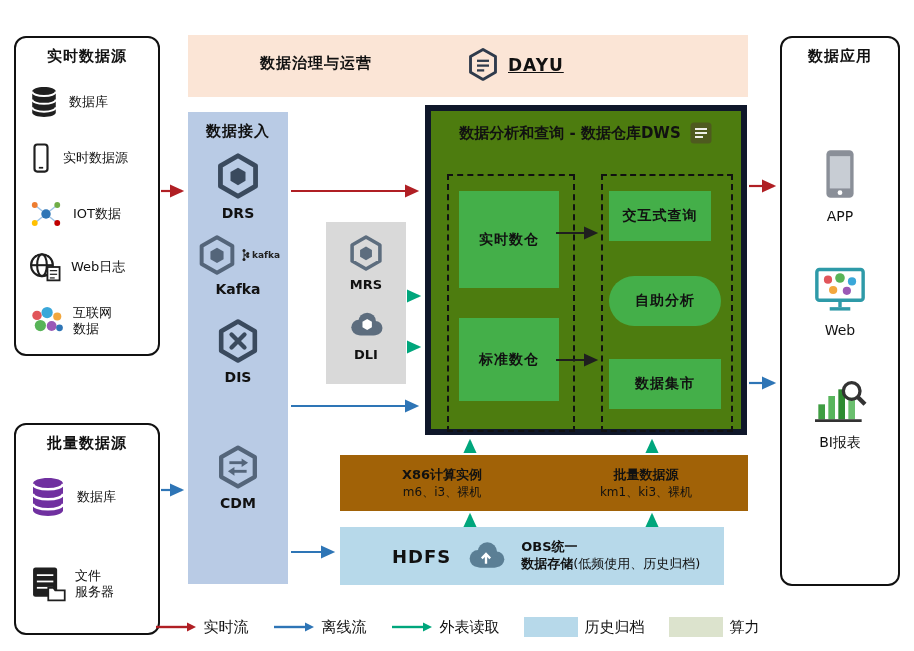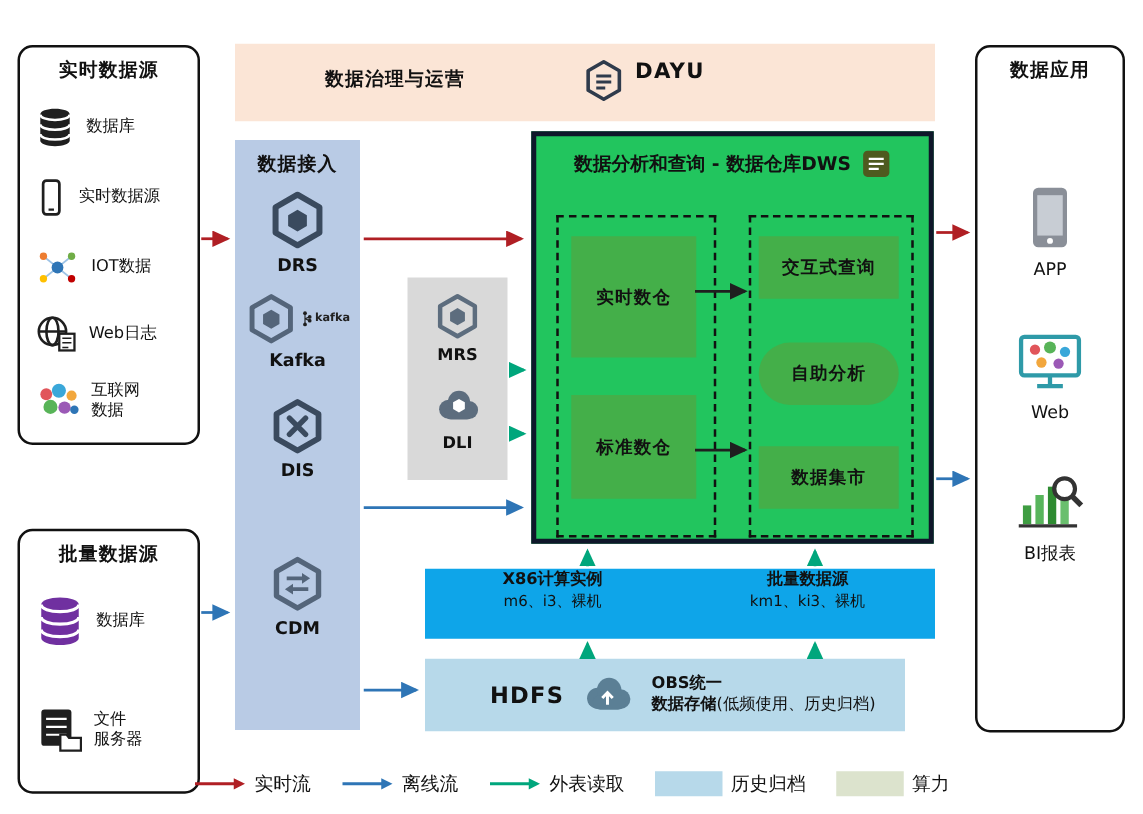--- a/index.html
+++ b/index.html
@@ -8,38 +8,38 @@
   .abs{position:absolute;box-sizing:border-box;}
   
   .panel{border:2px solid #111;border-radius:12px;background:#fff;}
   .panel-title{font-weight:700;font-size:15px;text-align:center;padding-top:9px;letter-spacing:1px;font-family:Liberation Mono, monospace;}
   .src-row{position:absolute;left:12px;right:6px;display:flex;align-items:center;gap:9px;}
   .src-label{font-size:13px;line-height:1.25;white-space:pre-line;}
   .icon{flex:0 0 auto;display:block;}
   
   .gov-bar{background:#fbe5d6;}
   .gov-title{position:absolute;left:72px;top:19px;font-weight:700;font-size:15px;letter-spacing:1px;}
-  .dayu{position:absolute;left:278px;top:12px;display:flex;gap:8px;}
+  .dayu{position:absolute;left:278px;top:12px;display:flex;align-items:center;gap:8px;text-decoration:underline;}
   .dayu-text{font-weight:700;font-size:17px;letter-spacing:1px;}
   
   .ingest-col{background:#b9cbe5;}
   .col-title{font-weight:700;font-size:15px;text-align:center;padding-top:10px;letter-spacing:1px;}
   .node{position:absolute;left:0;width:100%;display:flex;flex-direction:column;align-items:center;gap:5px;}
   .node-label{font-weight:700;font-size:14px;}
   .kafka-row{display:flex;align-items:center;gap:3px;}
   .kafka-badge{display:flex;align-items:center;gap:2px;font-weight:700;font-size:9px;color:#222;}
   
   .mid-box{background:#d9d9d9;}
   
-  .dws-box{background:#22c55e;border:4px solid #0f172a;}
+  .dws-box{background:#4d7c0f;border:6px solid #0f172a;}
   .dws-title{position:absolute;left:0;right:0;top:10px;display:flex;align-items:center;justify-content:center;gap:8px;font-weight:700;font-size:15px;}
   .dashed{position:absolute;border:2px dashed #111;}
   .green-box{position:absolute;background:#44af49;display:flex;align-items:center;justify-content:center;font-weight:700;font-size:14px;color:#111;letter-spacing:1px;}
   
-  .compute-box{background:#0ea5e9;display:flex;align-items:flex-start;}
+  .compute-box{background:#a16207;display:flex;align-items:center;}
   .compute-group{flex:1;text-align:center;line-height:1.35;}
   .compute-title{font-weight:700;font-size:13px;}
   .compute-sub{font-size:12px;}
   .hdfs-box{background:#b7d9ea;display:flex;align-items:center;gap:12px;padding-left:52px;}
   .hdfs-word{font-weight:700;font-size:18px;letter-spacing:1px;}
   .obs-text{font-size:13px;line-height:1.3;}
   .obs-bold{font-weight:700;}
   
   .legend{position:absolute;left:0;right:0;top:617px;display:flex;justify-content:center;align-items:center;gap:24px;font-size:15px;}
   .legend-item{display:flex;align-items:center;gap:7px;}
@@ -249,21 +249,21 @@
             <line x1="6" y1="8" x2="18" y2="8"></line>
             <line x1="6" y1="12" x2="18" y2="12"></line>
             <line x1="6" y1="16" x2="14" y2="16"></line>
           </g>
       </svg>
     </div>
     <div class="dashed" style="left:16px;top:63px;width:124px;height:254px;"></div>
     <div class="green-box" style="left:28px;top:80px;width:100px;height:97px;">实时数仓</div>
     <div class="green-box" style="left:28px;top:207px;width:100px;height:83px;">标准数仓</div>
     <div class="dashed" style="left:170px;top:63px;width:128px;height:254px;"></div>
-    <div class="green-box" style="left:178px;top:80px;width:112px;height:50px;">交互式查询</div>
+    <div class="green-box" style="left:178px;top:80px;width:102px;height:50px;">交互式查询</div>
     <div class="green-box" style="left:178px;top:165px;width:112px;height:50px;border-radius:25px;">自助分析</div>
     <div class="green-box" style="left:178px;top:248px;width:112px;height:50px;">数据集市</div>
   </div>
 
   <div class="abs compute-box" style="left:340px;top:455px;width:408px;height:56px;">
     <div class="compute-group">
       <div class="compute-title">X86计算实例</div>
       <div class="compute-sub">m6、i3、裸机</div>
     </div>
     <div class="compute-group">

